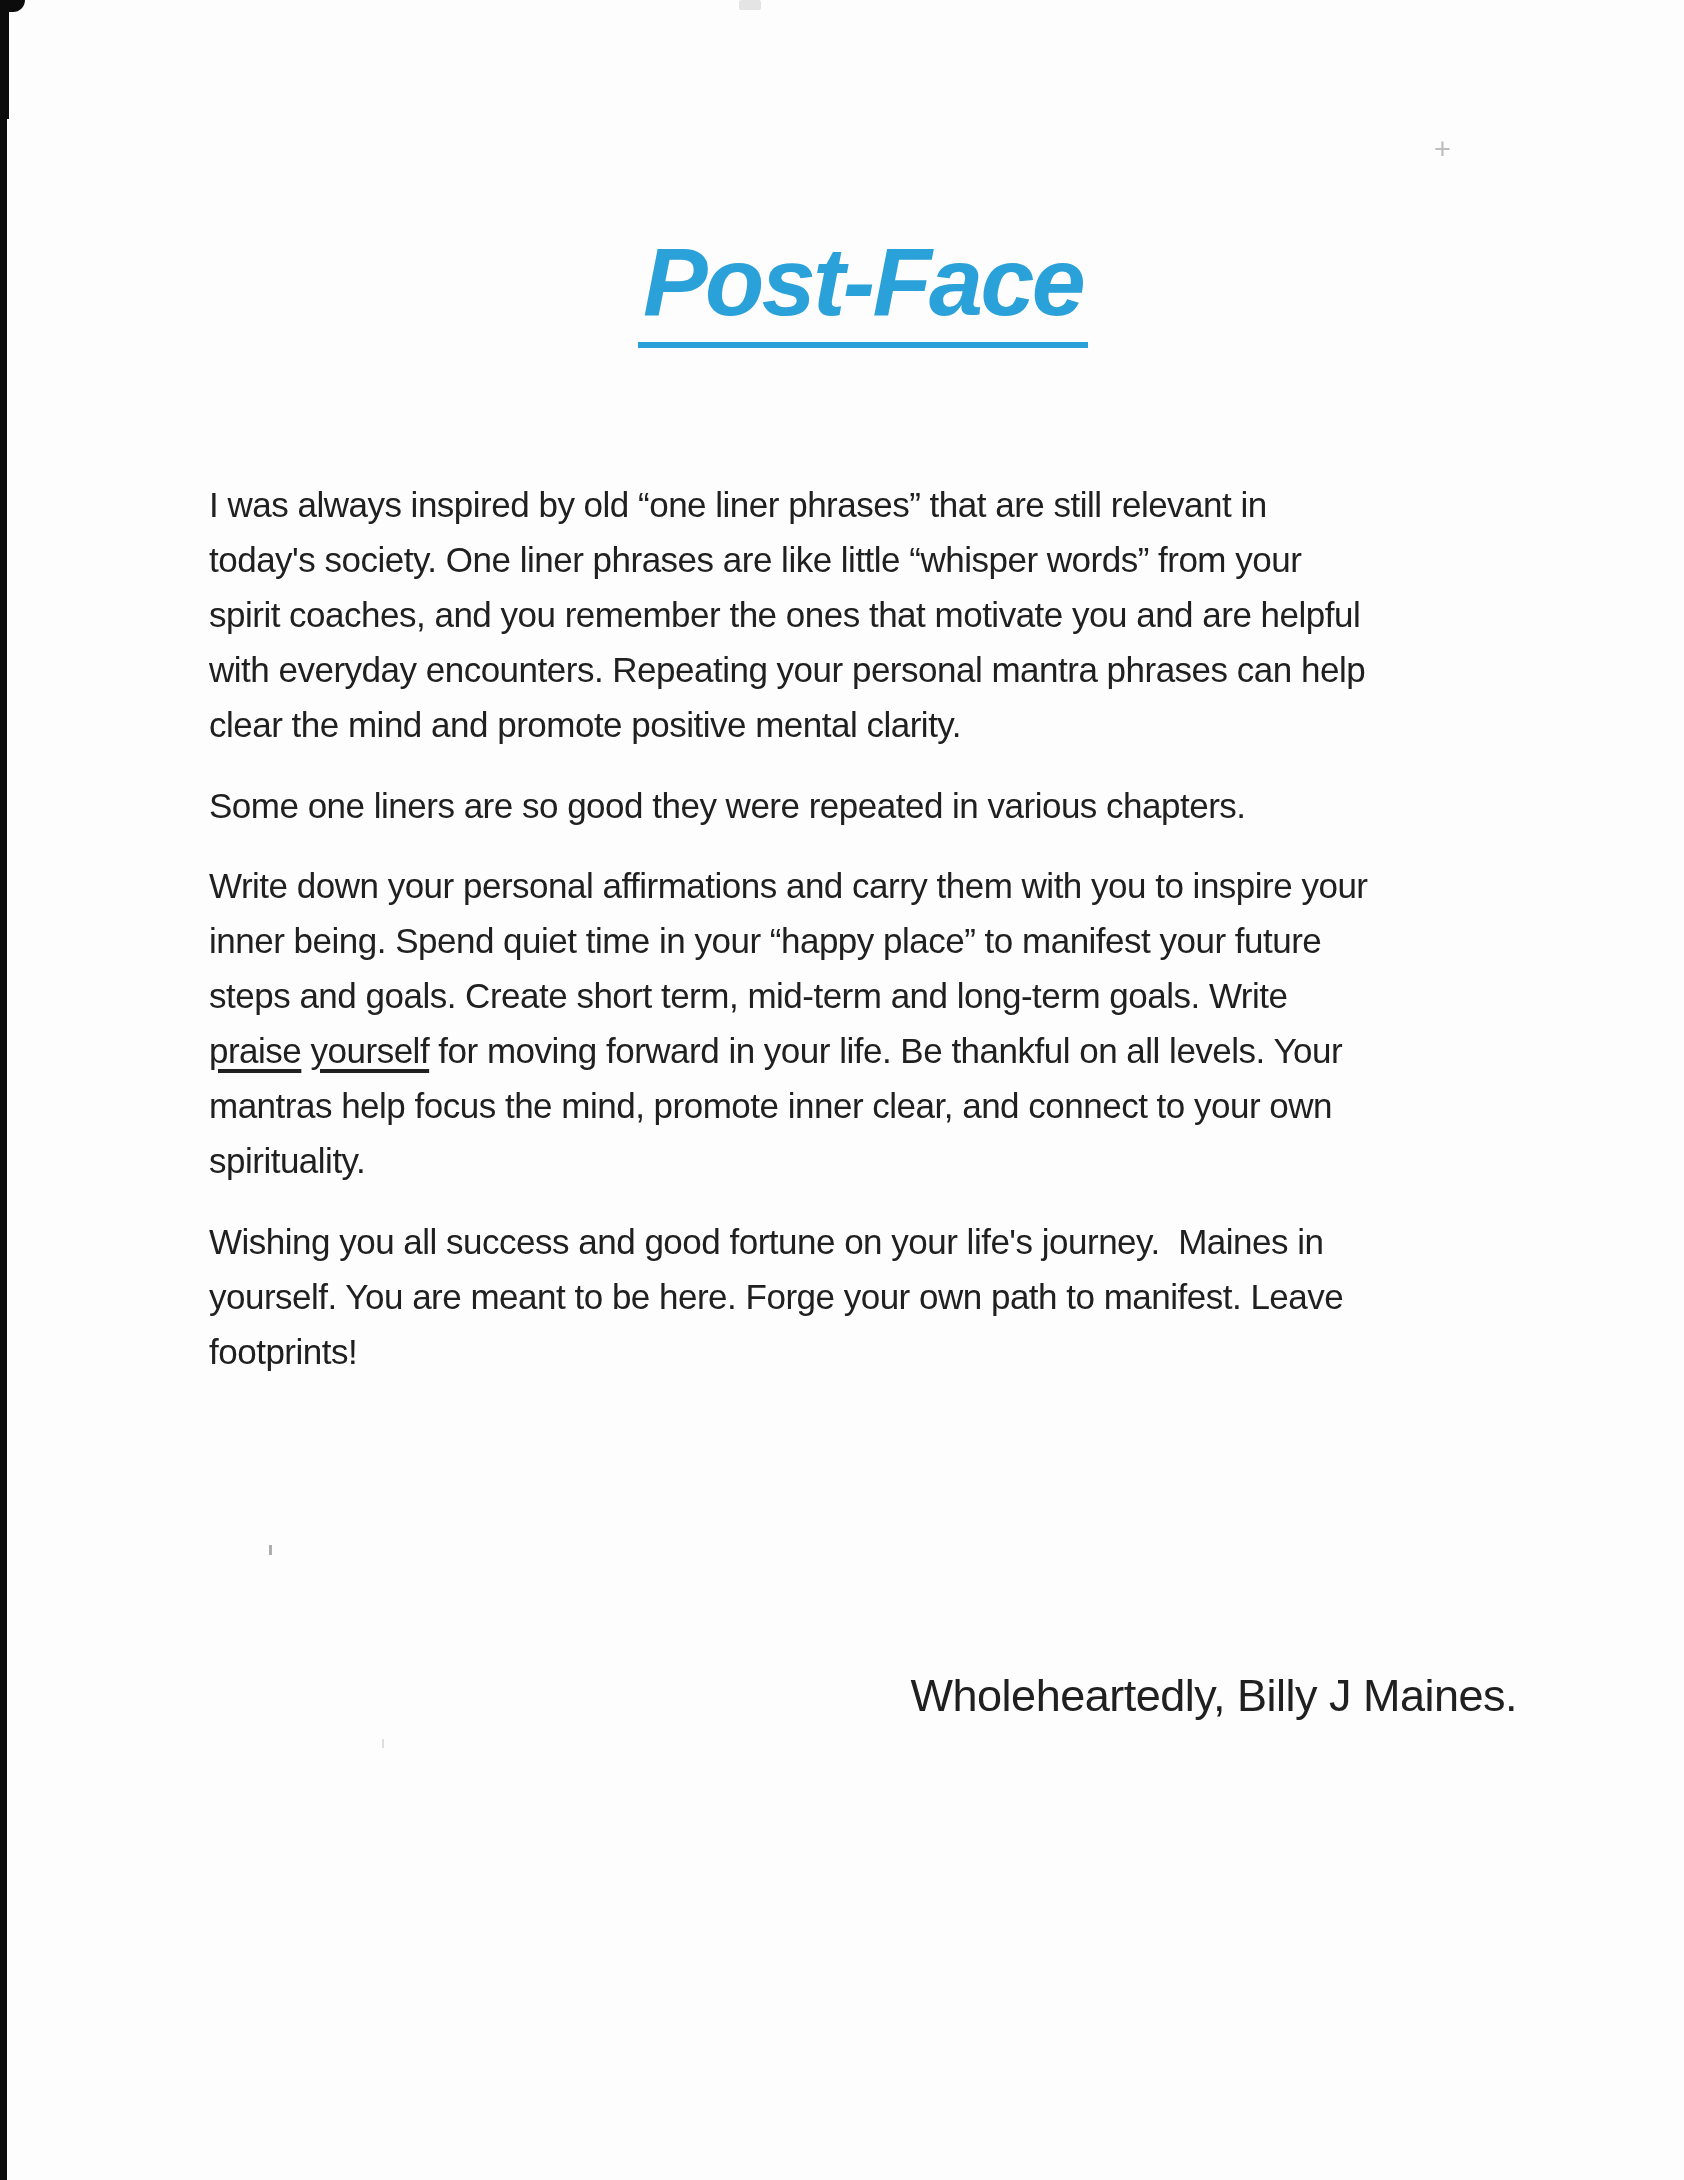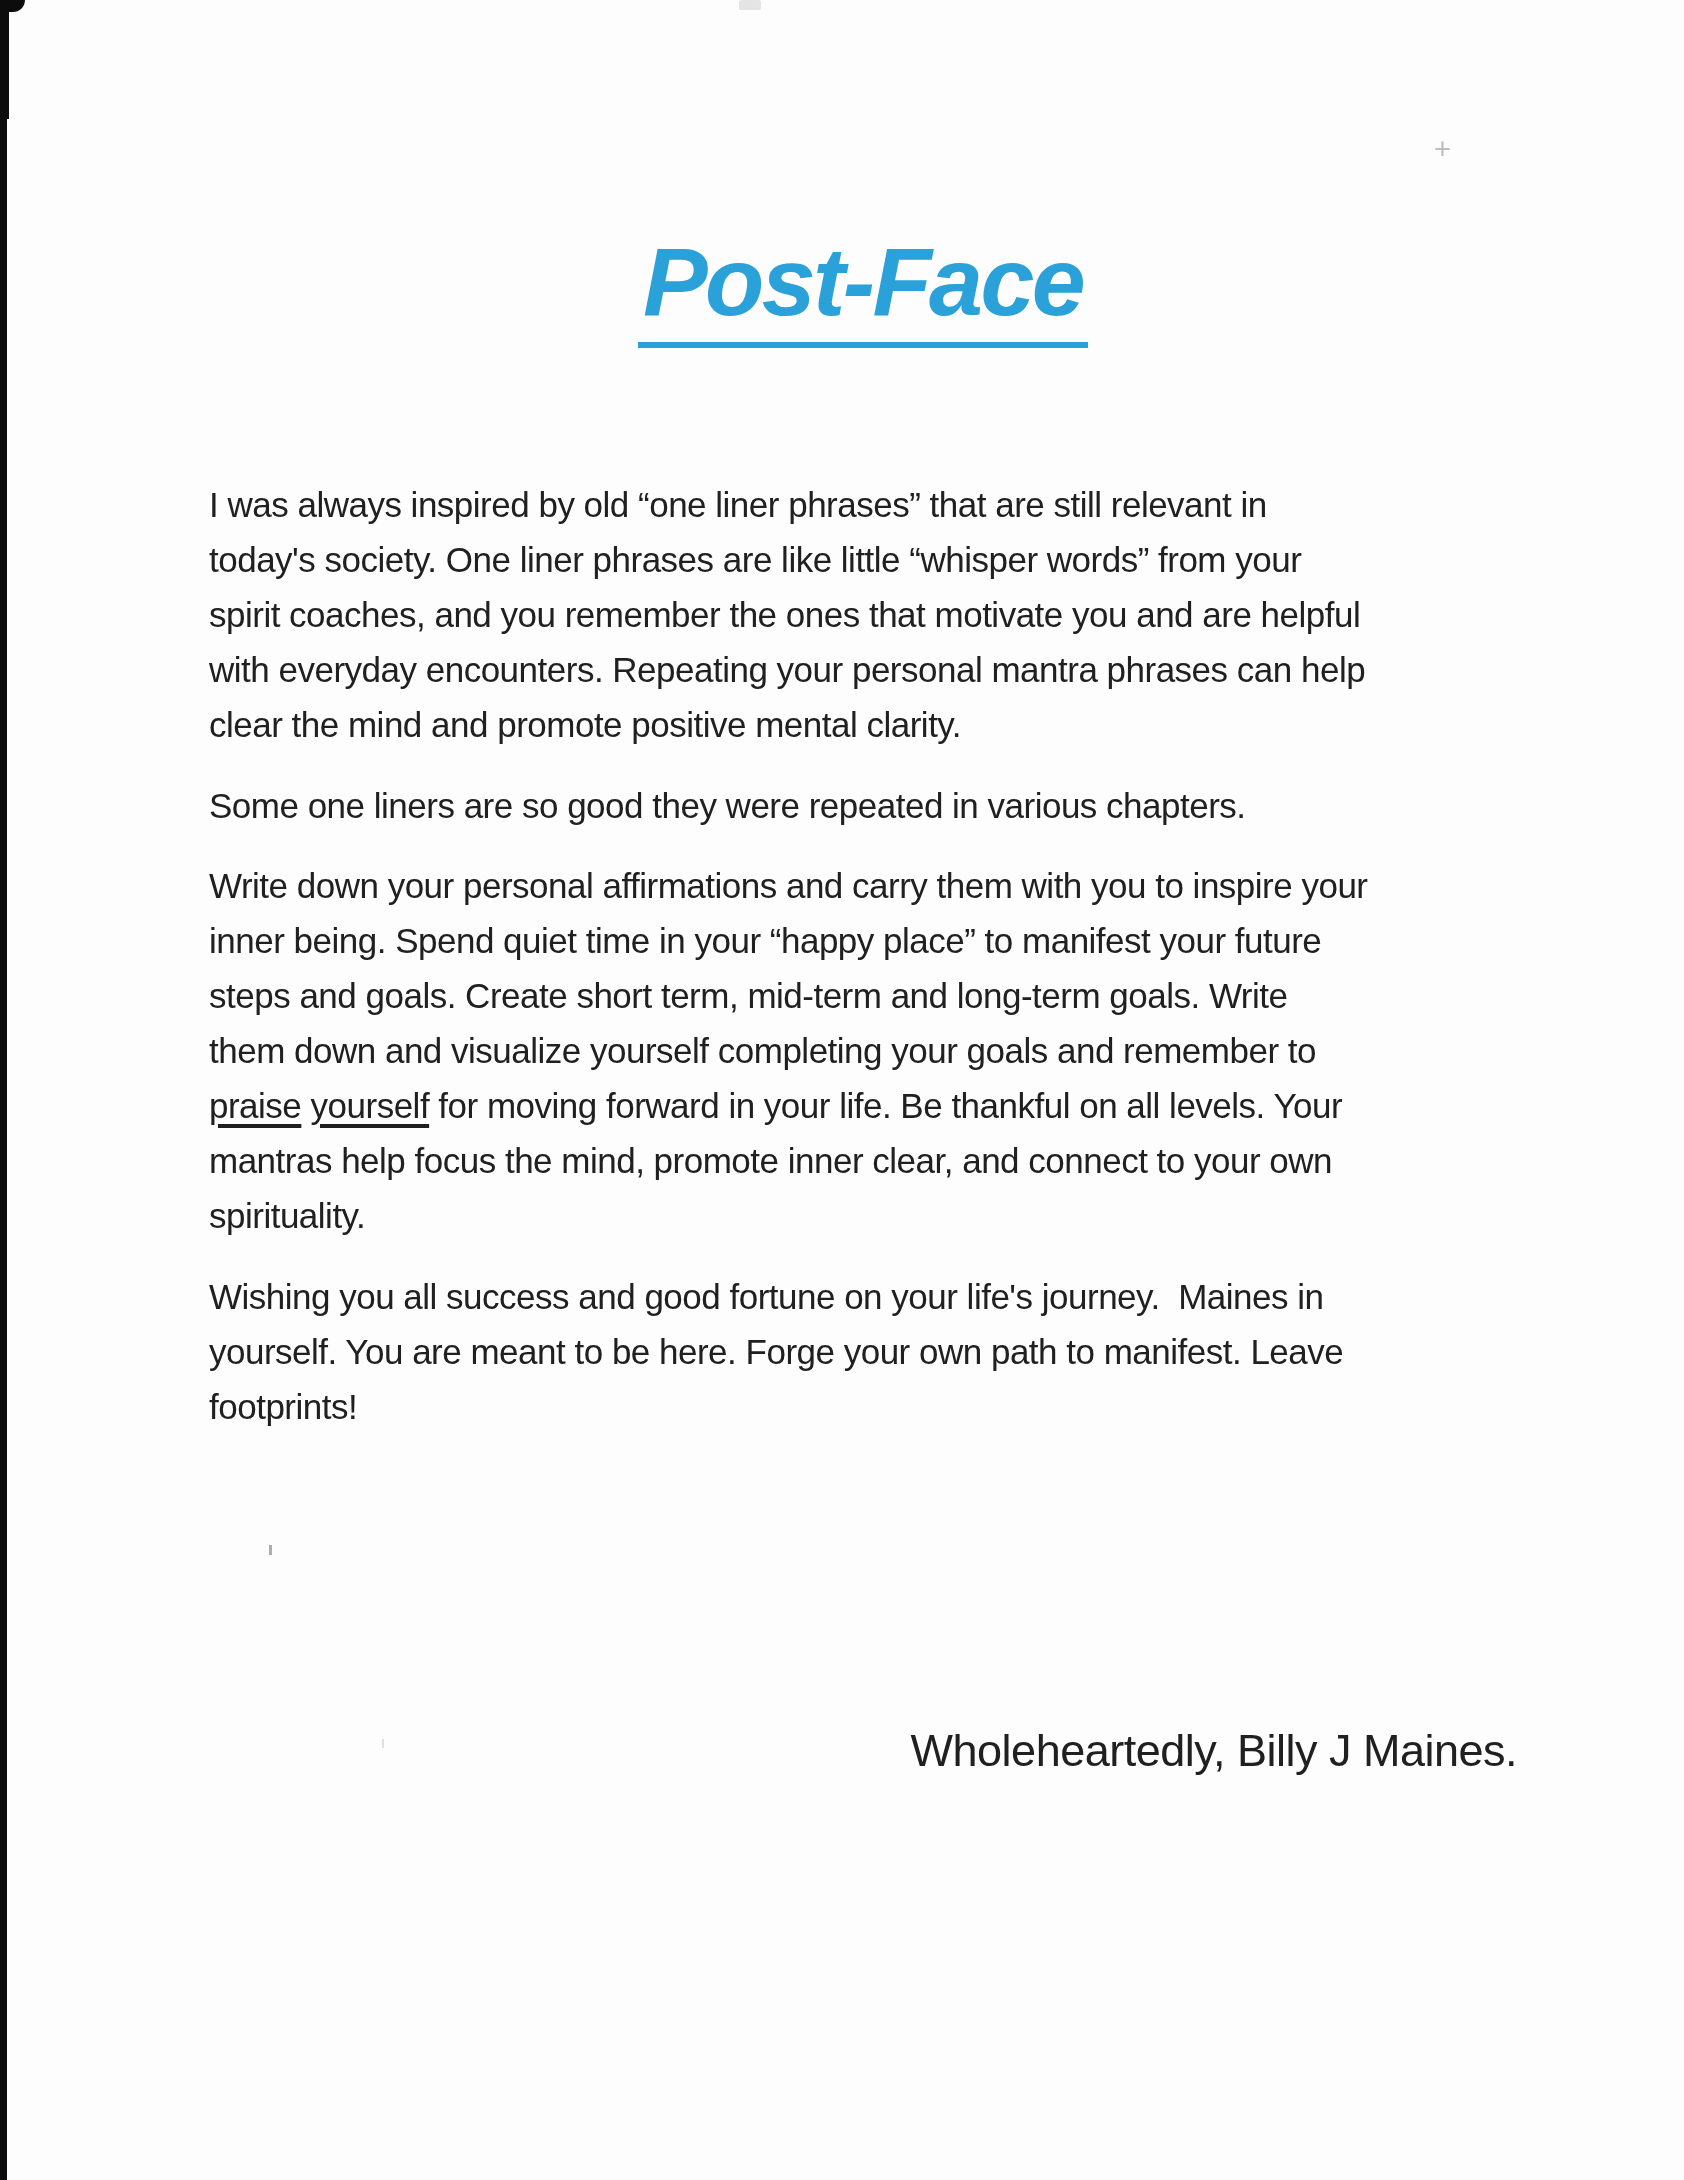--- a/index.html
+++ b/index.html
@@ -93,21 +93,20 @@
           <div class="line">with everyday encounters. Repeating your personal mantra phrases can help</div>
           <div class="line">clear the mind and promote positive mental clarity.</div>
         </div>
         <div class="para">
           <div class="line">Some one liners are so good they were repeated in various chapters.</div>
         </div>
         <div class="para">
           <div class="line">Write down your personal affirmations and carry them with you to inspire your</div>
           <div class="line">inner being. Spend quiet time in your “happy place” to manifest your future</div>
           <div class="line">steps and goals. Create short term, mid-term and long-term goals. Write</div>
-          <div class="line">them down and visualize yourself completing your goals and remember to</div>
           <div class="line"><span class="u">praise</span><span> </span><span class="u">yourself</span><span> for moving forward in your life. Be thankful on all levels. Your</span></div>
           <div class="line">mantras help focus the mind, promote inner clear, and connect to your own</div>
           <div class="line">spirituality.</div>
         </div>
         <div class="para">
           <div class="line">Wishing you all success and good fortune on your life's journey.  Maines in</div>
           <div class="line">yourself. You are meant to be here. Forge your own path to manifest. Leave</div>
           <div class="line">footprints!</div>
         </div>
       </div>

